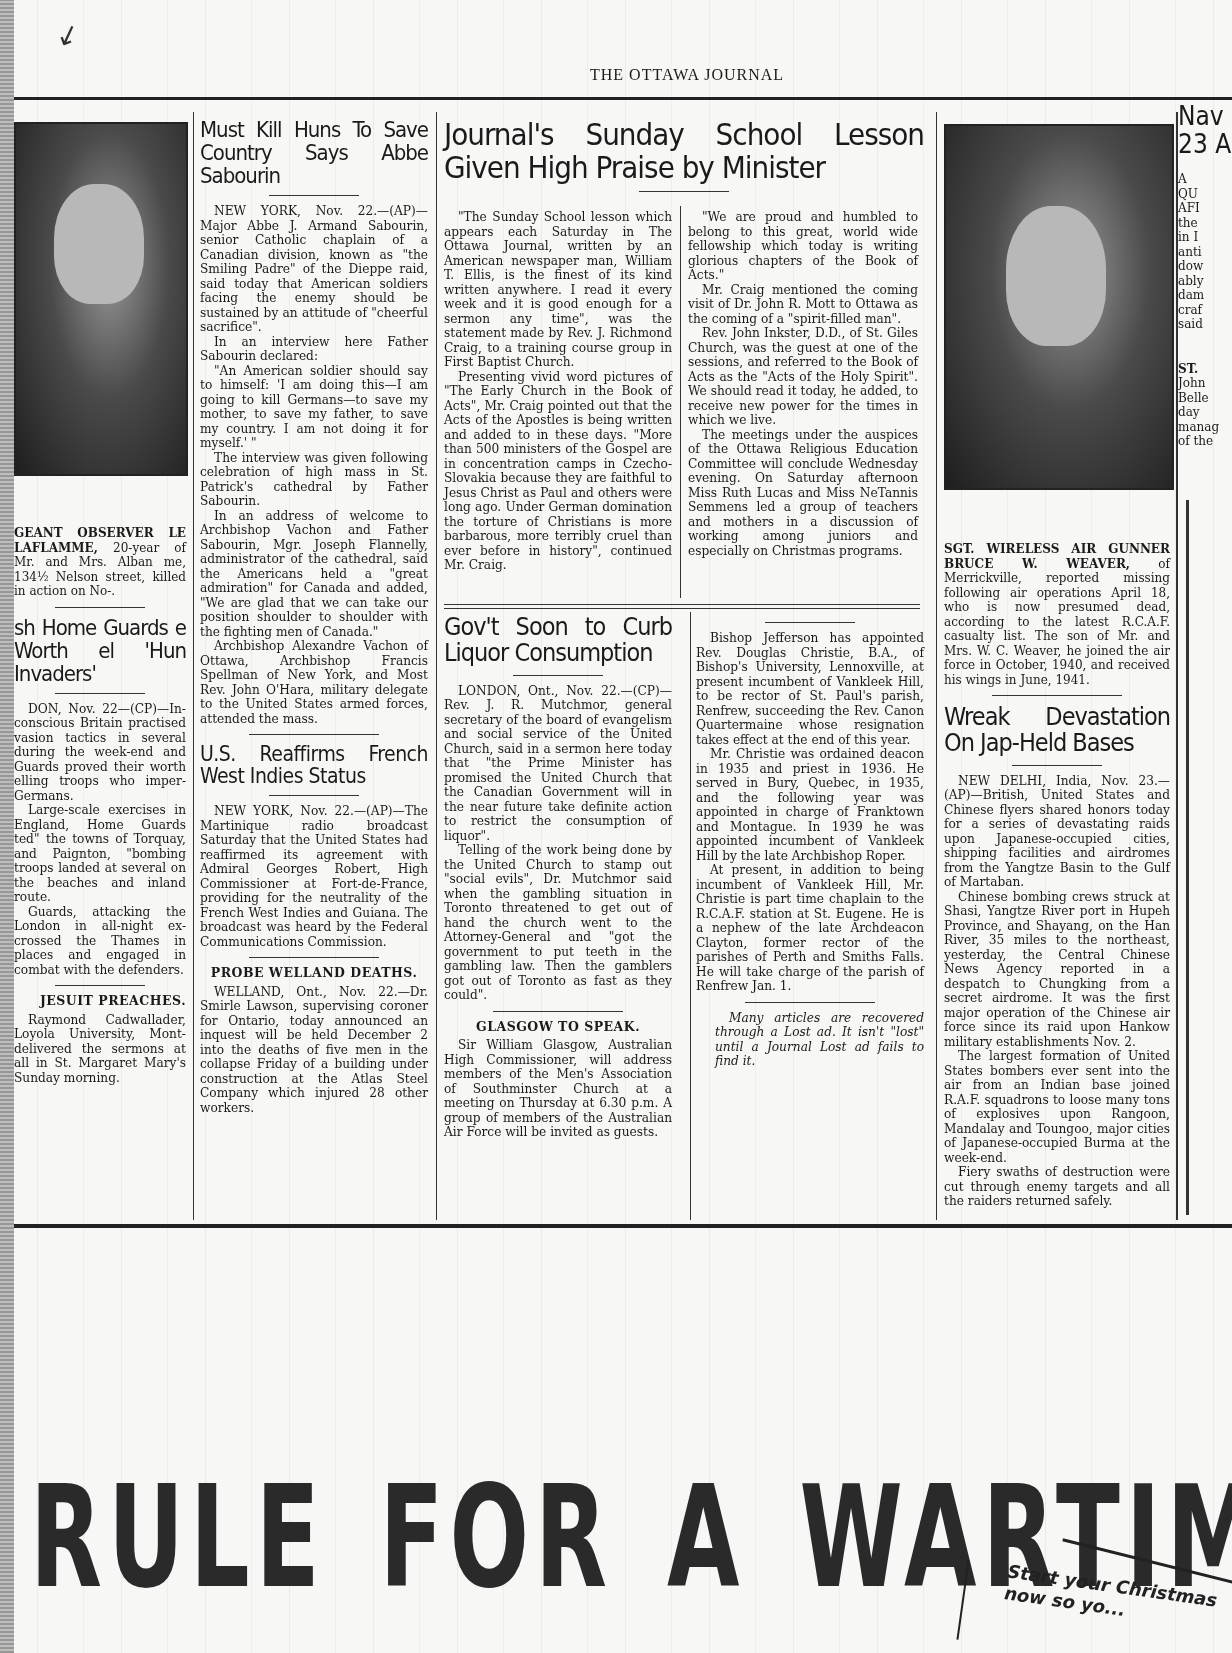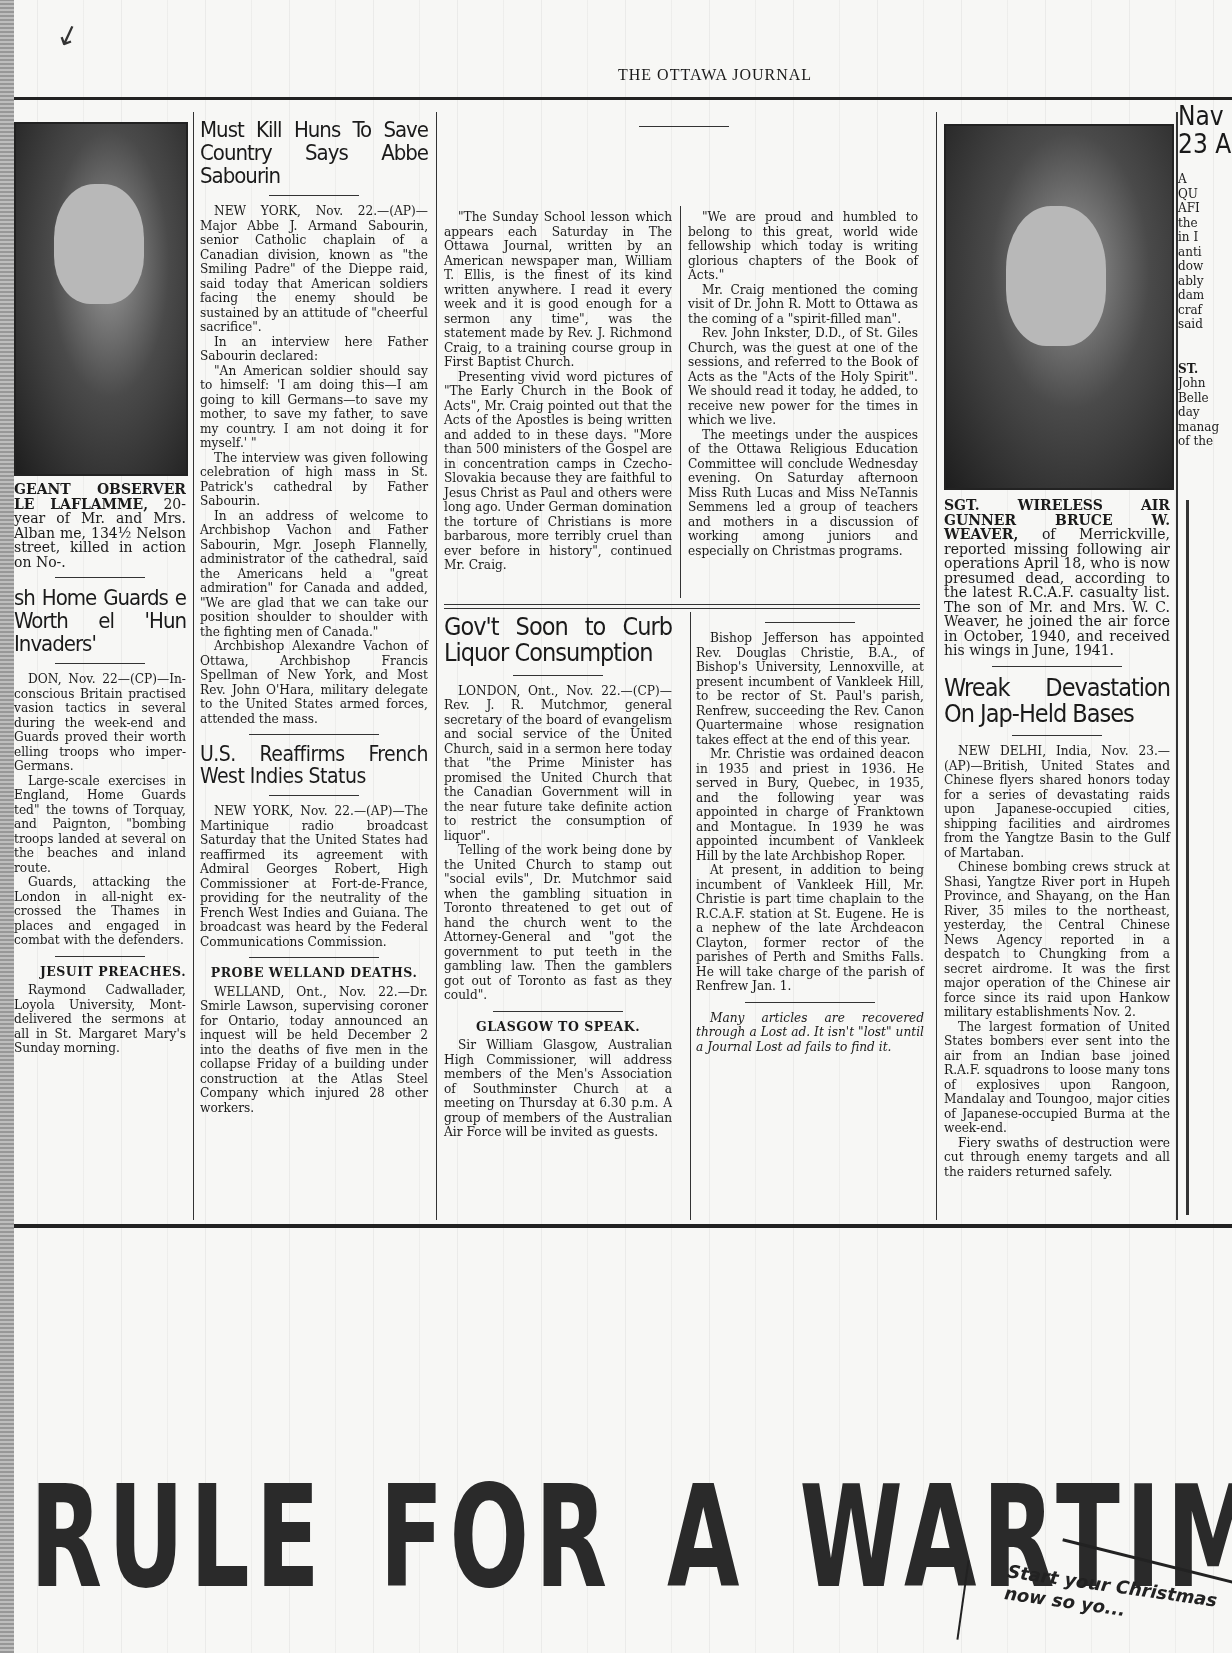--- a/index.html
+++ b/index.html
@@ -4,42 +4,42 @@
 <style>
   html, body { margin: 0; padding: 0; }
   body {
     width: 1232px; height: 1653px; position: relative; overflow: hidden;
     background: #f7f7f5; color: #1a1a1a;
     font-family: "DejaVu Serif", serif;
   }
   .scanedge { position: absolute; left: 0; top: 0; width: 14px; height: 1653px;
     background: repeating-linear-gradient(0deg, #777 0 2px, #aaa 2px 4px); opacity: .75; }
   .masthead { position: absolute; left: 590px; top: 66px; font-size: 16px; letter-spacing: 1px;
-    font-family: "Liberation Serif", serif; margin-left: 28px; }
+    font-family: "Liberation Serif", serif; }
   .pencil { position: absolute; left: 56px; top: 18px; font-size: 28px; color: #333; transform: rotate(-20deg);
     font-family: "DejaVu Sans", sans-serif; }
   .rule-top { position: absolute; left: 14px; top: 97px; width: 1218px; height: 3px; background: #222; }
   .rule-mid { position: absolute; left: 14px; top: 1224px; width: 1218px; height: 4px; background: #222; }
   .col { position: absolute; font-size: 12.2px; line-height: 14.5px; text-align: justify; }
   .col p { margin: 0; text-indent: 14px; }
   .vline { position: absolute; width: 1px; background: #333; }
   .hl { font-family: "DejaVu Sans Condensed", "DejaVu Sans", sans-serif; font-stretch: condensed;
         font-weight: normal; line-height: 1.05; margin: 0; color: #1a1a1a; }
   .hl.big { font-size: 22px; letter-spacing: -1px; }
   .hl.med { font-size: 25px; letter-spacing: -1px; }
   .hl.small { font-size: 21px; letter-spacing: -.5px; }
   .shortrule { width: 90px; height: 1px; background: #333; margin: 8px auto 8px; }
   .subhead { font-weight: bold; text-align: center; font-size: 12.5px; letter-spacing: .5px; margin: 4px 0 4px; }
   .dbl { height: 3px; border-top: 1px solid #333; border-bottom: 1px solid #333; margin: 6px 0; }
   .photo { position: absolute; background: radial-gradient(ellipse at 55% 40%, #9a9a9a 0%, #4a4a4a 45%, #1e1e1e 100%);
            border: 2px solid #222; }
   .photo .face { position: absolute; border-radius: 45% 45% 40% 40%; background: #b8b8b8; }
-  .caption { font-size: 14px; line-height: 14.5px; text-align: justify; }
+  .caption { font-size: 12px; line-height: 14.5px; text-align: justify; margin-top: 44px; }
   .caption b { font-weight: bold; }
-  .italic p { font-style: italic; }
+  .italic p { font-style: italic; margin-left: 19px; }
   .ad-head { position: absolute; left: 30px; top: 1455px; font-family: "DejaVu Sans Condensed", "DejaVu Sans", sans-serif;
              font-weight: bold; font-size: 104px; letter-spacing: 6px; color: #2a2a2a; transform: scaleY(1.35); transform-origin: top left; }
   .ad-head span { margin-right: 54px; }
   .ad-tag { position: absolute; left: 1005px; top: 1575px; font-family: "DejaVu Sans", sans-serif; font-style: italic;
             font-weight: bold; font-size: 18px; line-height: 22px; transform: rotate(8deg); color: #222; }
   .ad-slash { position: absolute; left: 962px; top: 1560px; width: 2px; height: 80px; background: #222; transform: rotate(8deg); }
   .ad-stroke { position: absolute; left: 1060px; top: 1560px; width: 180px; height: 3px; background: #222; transform: rotate(14deg); }
   .rightstub { position: absolute; left: 1178px; top: 102px; width: 54px; font-size: 12px; line-height: 14.5px; overflow: hidden; }
   .rightstub .h { font-family: "DejaVu Sans Condensed","DejaVu Sans",sans-serif; font-size: 26px; line-height: 28px; }
   .streaks { position: absolute; inset: 0; pointer-events: none;
@@ -88,20 +88,21 @@
   <h2 class="hl small">U.S. Reaffirms French West Indies Status</h2>
   <div class="shortrule"></div>
   <p>NEW YORK, Nov. 22.—(AP)—The Martinique radio broadcast Saturday that the United States had reaffirmed its agreement with Admiral Georges Robert, High Commissioner at Fort-de-France, providing for the neutrality of the French West Indies and Guiana. The broadcast was heard by the Federal Communications Commission.</p>
   <div class="shortrule" style="width:130px"></div>
   <div class="subhead">PROBE WELLAND DEATHS.</div>
   <p>WELLAND, Ont., Nov. 22.—Dr. Smirle Lawson, supervising coroner for Ontario, today announced an inquest will be held December 2 into the deaths of five men in the collapse Friday of a building under construction at the Atlas Steel Company which injured 28 other workers.</p>
 </div>
 <div class="vline" style="left:436px;top:112px;height:1108px;"></div>
 
 <div class="col" style="left:444px;top:118px;width:480px;">
+  <h2 class="hl big" style="font-size:31px;">Journal's Sunday School Lesson Given High Praise by Minister</h2>
   <div class="shortrule"></div>
 </div>
 <div class="col" style="left:444px;top:210px;width:228px;">
   <p>"The Sunday School lesson which appears each Saturday in The Ottawa Journal, written by an American newspaper man, William T. Ellis, is the finest of its kind written anywhere. I read it every week and it is good enough for a sermon any time", was the statement made by Rev. J. Richmond Craig, to a training course group in First Baptist Church.</p>
   <p>Presenting vivid word pictures of "The Early Church in the Book of Acts", Mr. Craig pointed out that the Acts of the Apostles is being written and added to in these days. "More than 500 ministers of the Gospel are in concentration camps in Czecho-Slovakia because they are faithful to Jesus Christ as Paul and others were long ago. Under German domination the torture of Christians is more barbarous, more terribly cruel than ever before in history", continued Mr. Craig.</p>
 </div>
 <div class="vline" style="left:680px;top:206px;height:392px;"></div>
 <div class="col" style="left:688px;top:210px;width:230px;">
   <p>"We are proud and humbled to belong to this great, world wide fellowship which today is writing glorious chapters of the Book of Acts."</p>
   <p>Mr. Craig mentioned the coming visit of Dr. John R. Mott to Ottawa as the coming of a "spirit-filled man".</p>

